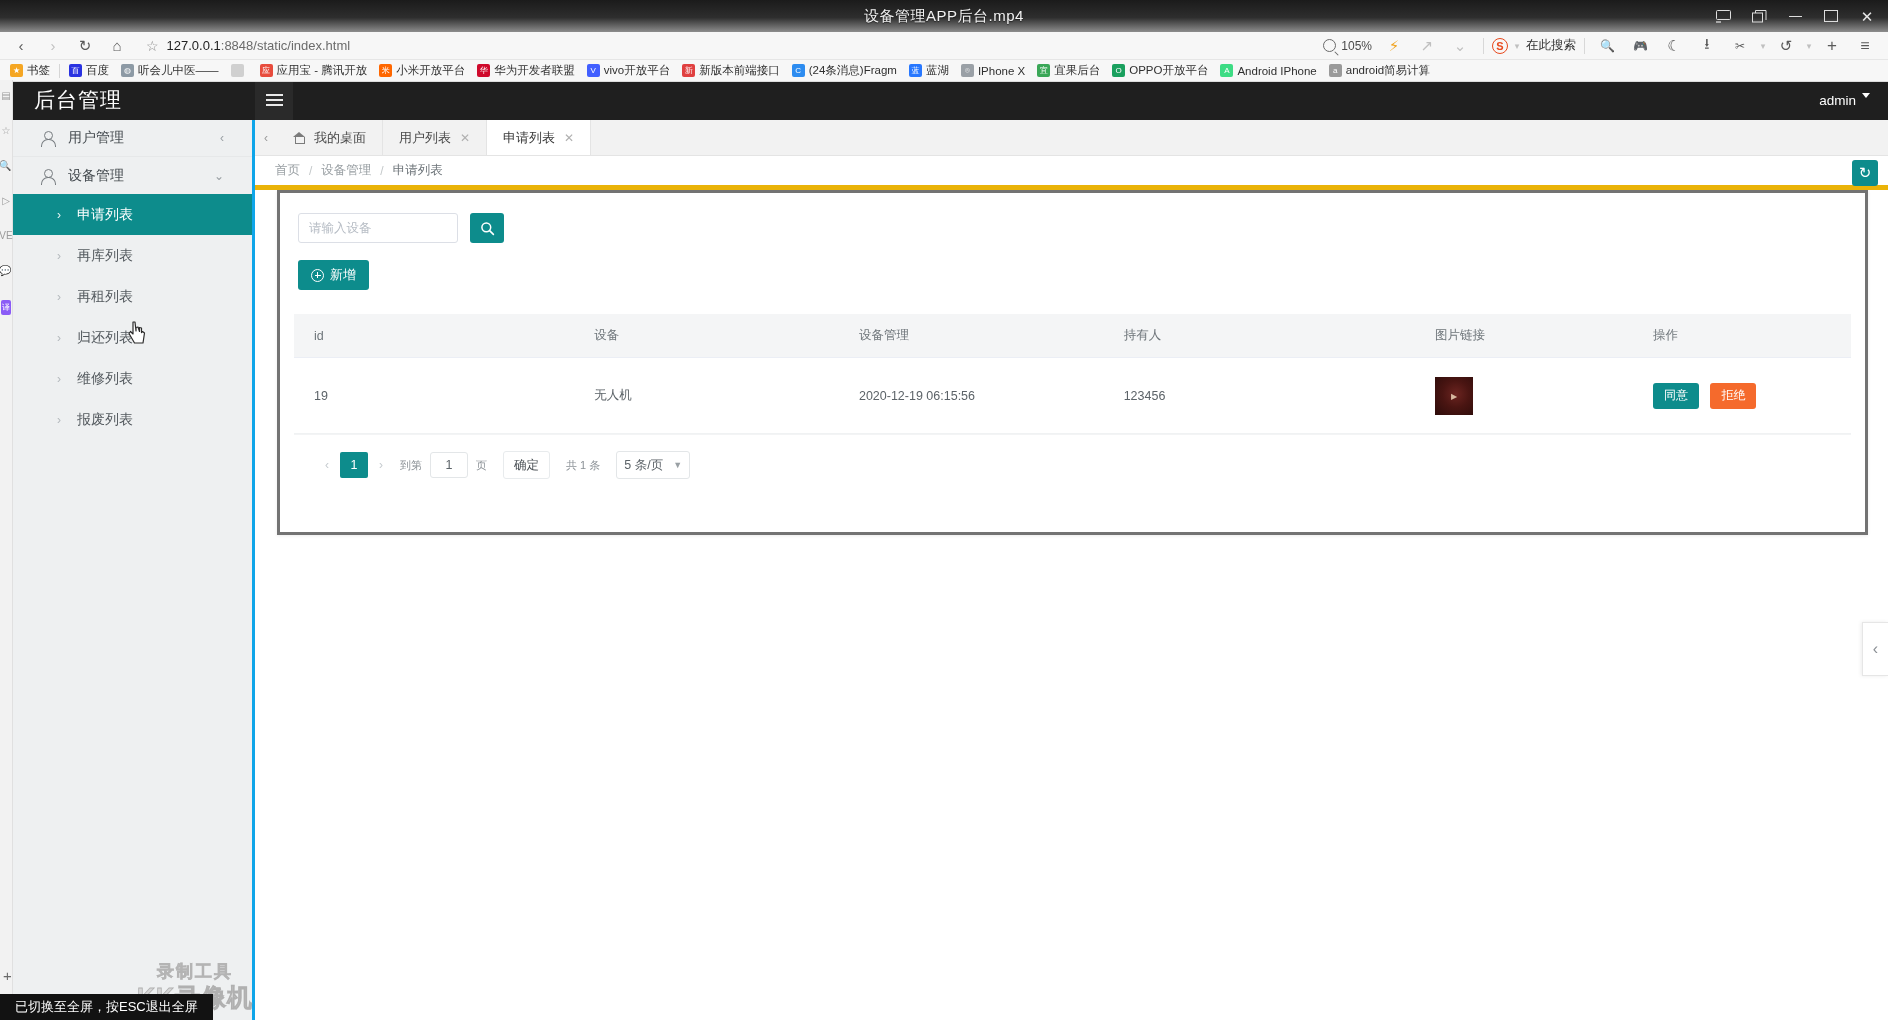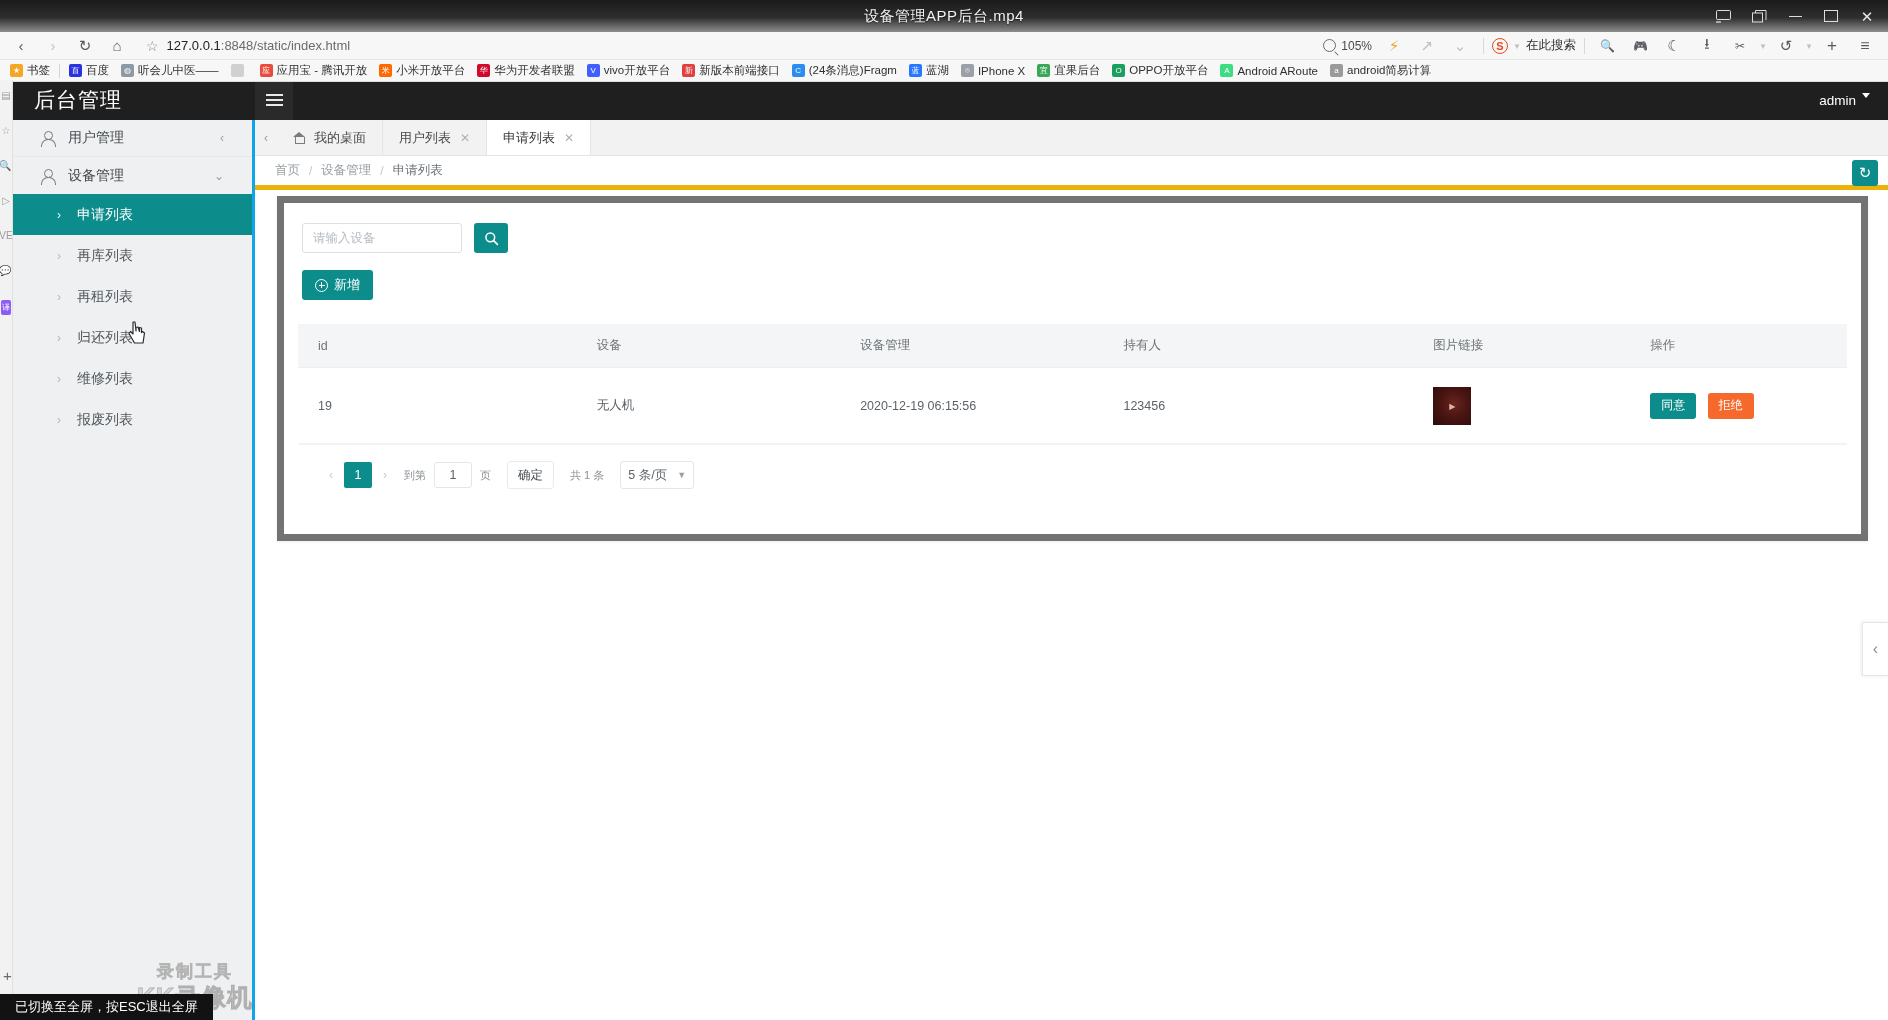--- a/index.html
+++ b/index.html
@@ -200,22 +200,22 @@
   .crumb { font-size: 12.5px; color: #9aa0a4; }
   .crumb.last { color: #6c7378; }
   .crumb-sep { color: #c4c8ca; font-size: 12px; padding: 0 9px; }
   .refresh-btn {
     position: absolute; right: 10px; top: 4px; width: 26px; height: 26px;
     background: #0d8c8c; border-radius: 3px; color: #fff;
     display: flex; align-items: center; justify-content: center; font-size: 15px;
   }
 
   .panel {
-    margin: 6px 20px 0 22px; background: #ffffff; min-height: 345px;
-    box-shadow: 0 1px 3px rgba(0,0,0,.08); border: 7px solid #737373;
+    margin: 0 20px 0 22px; background: #ffffff; min-height: 345px;
+    box-shadow: 0 1px 3px rgba(0,0,0,.08); border: 3px solid #737373;
   }
   .toolbar { padding: 20px 0 0 18px; }
   .searchrow { display: flex; align-items: center; gap: 12px; }
   .search-input {
     width: 160px; height: 30px; border: 1px solid #dcdfe6; border-radius: 3px;
     padding: 0 10px; font-size: 12.5px; color: #606266; outline: none;
     font-family: "Liberation Sans", sans-serif;
   }
   .search-input::placeholder { color: #b6bcc4; }
   .search-btn {
@@ -453,21 +453,21 @@
       <div class="bm">
         <span class="bi" style="background:#3aa757;">宜</span>
         <span>宜果后台</span>
       </div>
       <div class="bm">
         <span class="bi" style="background:#1aa05e;">O</span>
         <span>OPPO开放平台</span>
       </div>
       <div class="bm">
         <span class="bi" style="background:#3ddc84;">A</span>
-        <span>Android ARoute</span>
+        <span>Android IPhone</span>
       </div>
       <div class="bm">
         <span class="bi" style="background:#9a9a9a;">a</span>
         <span>android简易计算</span>
       </div>
     </div>
   </div>
 
   <div class="rail">
     <div class="rail-ic">▤</div>

